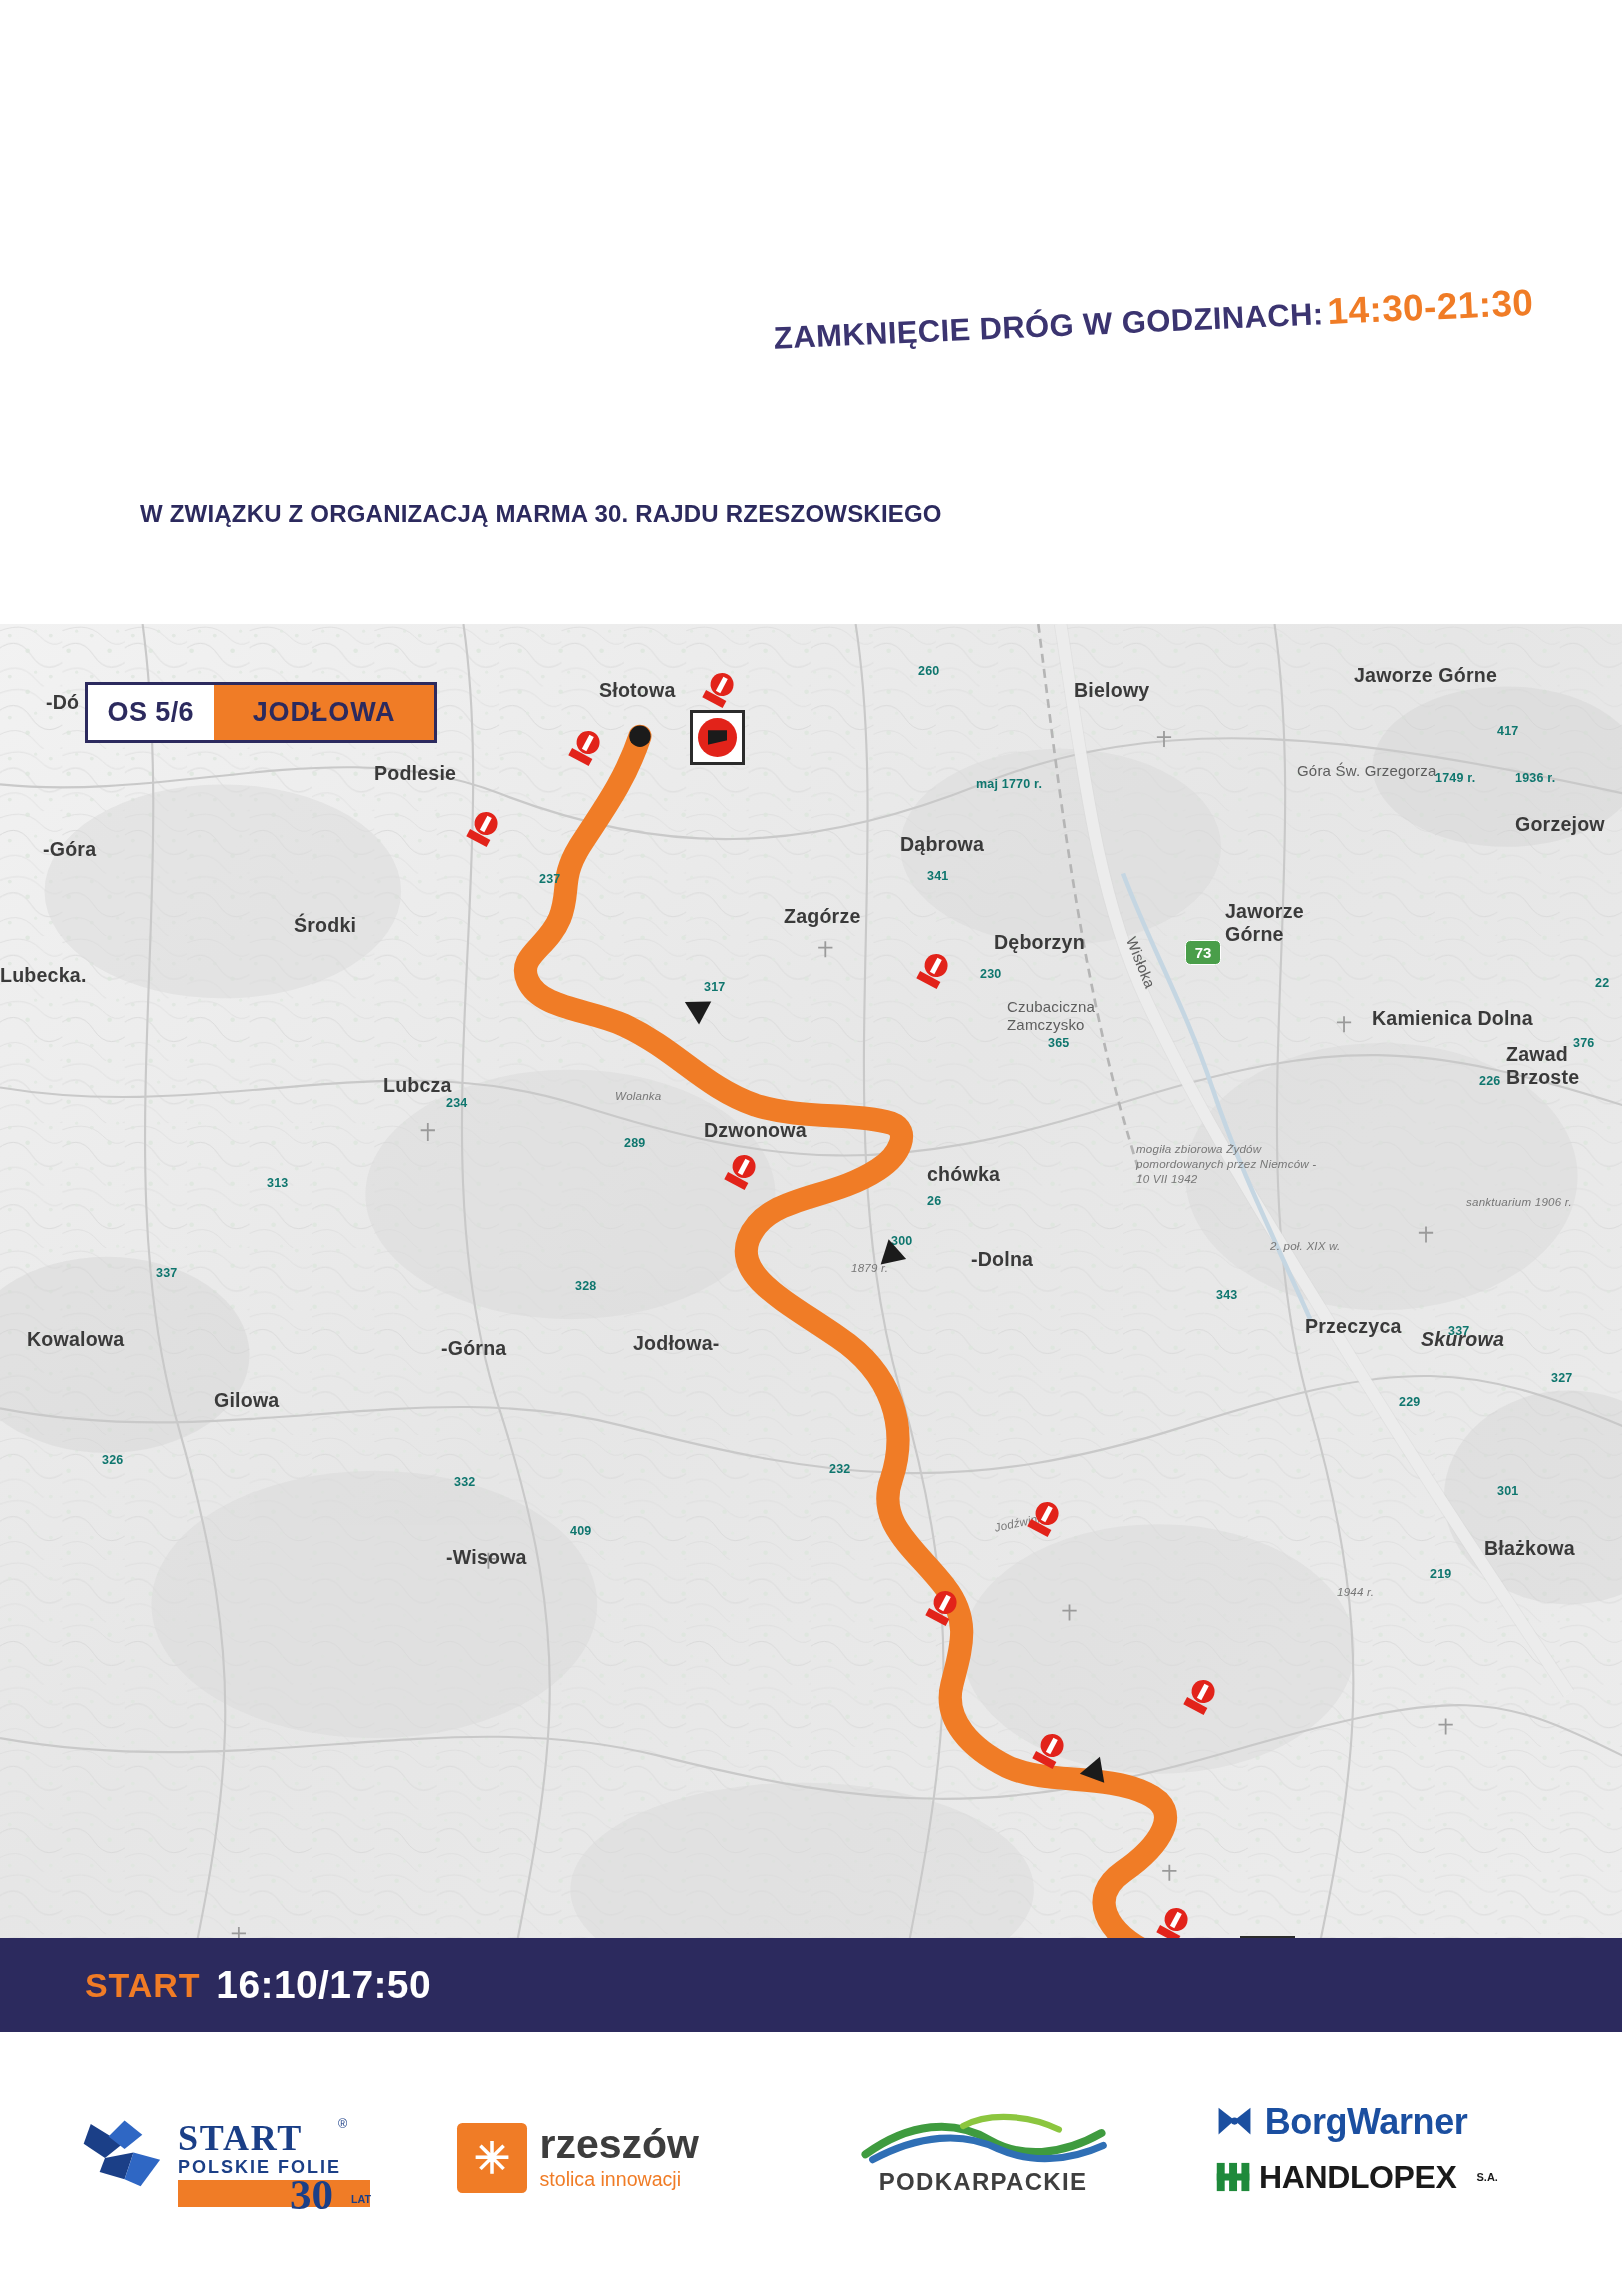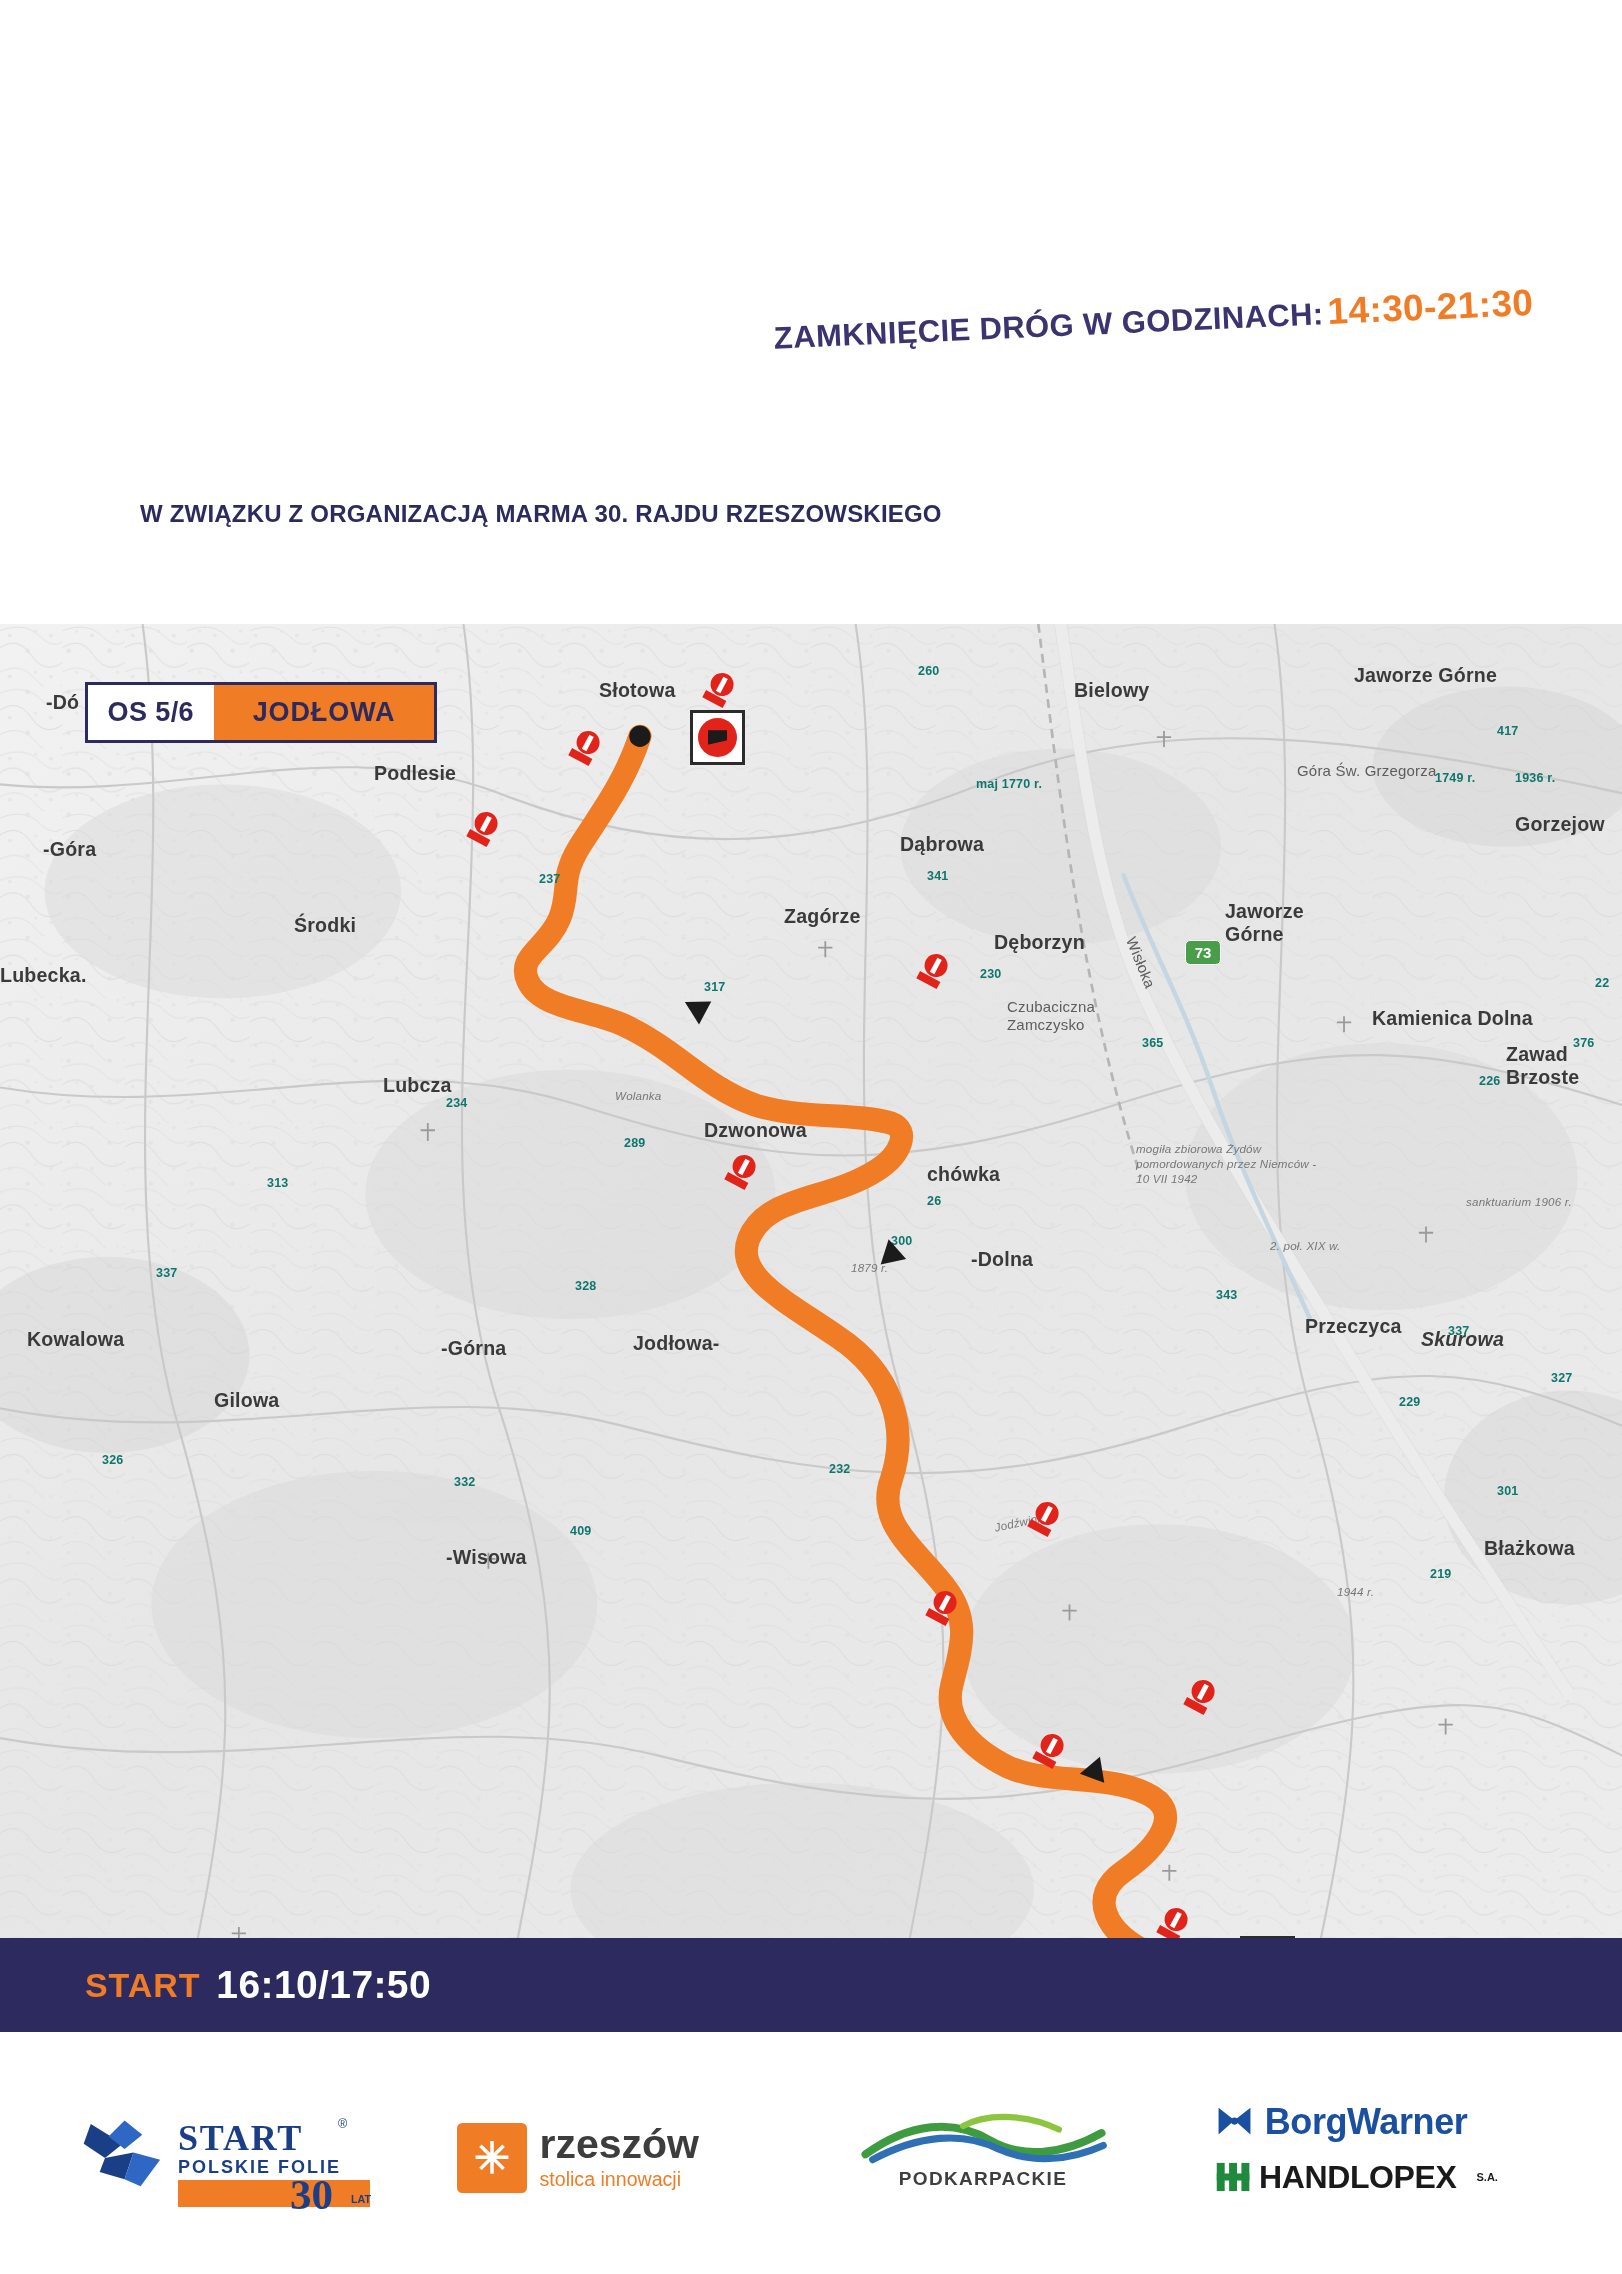--- a/index.html
+++ b/index.html
@@ -335,21 +335,21 @@
     color: #ffffff; font-size: 43px; font-weight: bold;
   }
   .rz .txt1 { color: #3d3d3d; font-size: 41px; font-weight: bold; line-height: 1;}
   .rz .txt2 { color: #f07c26; font-size: 19.6px; margin-top: 3.6px;}
 
   
   .pk { position: relative; width: 294px; height: 98px; }
   .pk svg { position: absolute; left: 19.6px; top: 1.8px; }
   .pk .t {
     position: absolute; left: 0; top: 59px; width: 294px; text-align: center;
-    color: #3f3f3f; font-size: 19px; font-weight: bold; letter-spacing: 1.3px;
+    color: #3f3f3f; font-size: 24px; font-weight: bold; letter-spacing: 1.3px;
   }
 
   
   .bwh { position: relative; width: 330px; height: 116px; }
   .bw { position: absolute; left: 0; top: 1.8px; display:flex; align-items:center; gap: 10.7px;}
   .bw .mark { width: 39px; height: 36px; }
   .bw .t { color: #1b4fa0; font-size: 36px; font-weight: bold; letter-spacing: -0.4px;}
   .hp { position: absolute; left: 0; top: 59px; display:flex; align-items:center; gap: 7.1px;}
   .hp .mark { width: 37px; height: 36px; }
   .hp .t { color: #1a1a1a; font-size: 32px; font-weight: bold; letter-spacing: -0.4px;}
@@ -569,21 +569,21 @@
       <div class="plabel num" style="left:918px; top:40px;">260</div>
       <div class="plabel num" style="left:1497px; top:100px;">417</div>
       <div class="plabel num" style="left:1435px; top:147px;">1749 r.</div>
       <div class="plabel num" style="left:1515px; top:147px;">1936 r.</div>
       <div class="plabel num" style="left:976px; top:153px;">maj 1770 r.</div>
       <div class="plabel num" style="left:539px; top:248px;">237</div>
       <div class="plabel num" style="left:927px; top:245px;">341</div>
       <div class="plabel num" style="left:980px; top:343px;">230</div>
       <div class="plabel num" style="left:1595px; top:352px;">22</div>
       <div class="plabel num" style="left:704px; top:356px;">317</div>
-      <div class="plabel num" style="left:1142px; top:412px;text-align:right;">365</div>
+      <div class="plabel num" style="left:1048px; top:412px;text-align:right;">365</div>
       <div class="plabel num" style="left:1573px; top:412px;">376</div>
       <div class="plabel num" style="left:446px; top:472px;">234</div>
       <div class="plabel num" style="left:1479px; top:450px;">226</div>
       <div class="plabel num" style="left:624px; top:512px;">289</div>
       <div class="plabel num" style="left:927px; top:570px;">26</div>
       <div class="plabel num" style="left:267px; top:552px;">313</div>
       <div class="plabel num" style="left:891px; top:610px;">300</div>
       <div class="plabel num" style="left:1448px; top:700px;">337</div>
       <div class="plabel num" style="left:156px; top:642px;">337</div>
       <div class="plabel num" style="left:575px; top:655px;">328</div>

